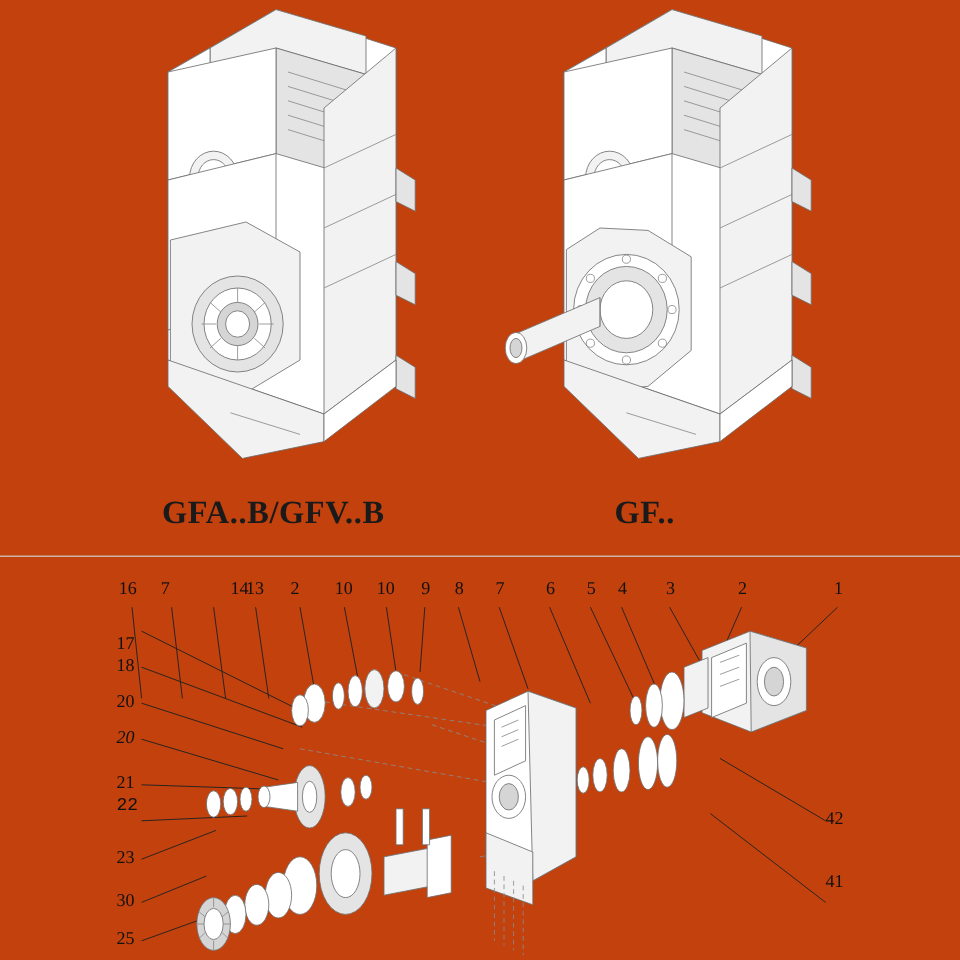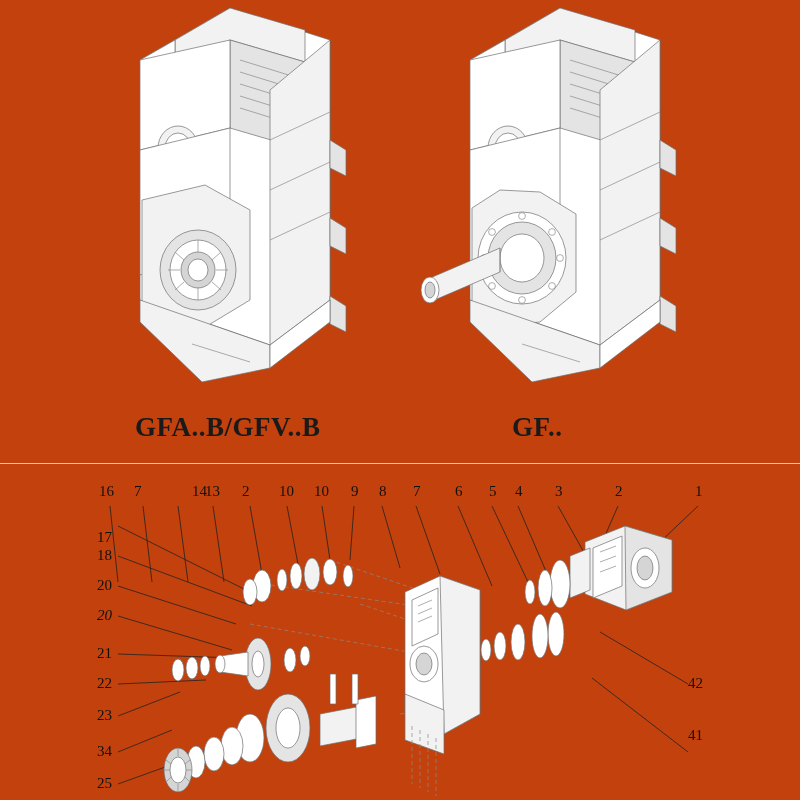--- a/index.html
+++ b/index.html
@@ -359,22 +359,22 @@
     <div class="callout" style="left:515px; top:20px;">4</div>
     <div class="callout" style="left:555px; top:20px;">3</div>
     <div class="callout" style="left:615px; top:20px;">2</div>
     <div class="callout" style="left:695px; top:20px;">1</div>
 
     <div class="callout" style="left:97px; top:54px;margin-top:12px;">17</div>
     <div class="callout" style="left:97px; top:84px;">18</div>
     <div class="callout" style="left:97px; top:114px;">20</div>
     <div class="callout" style="left:97px; top:144px;font-style:italic;">20</div>
     <div class="callout" style="left:97px; top:182px;">21</div>
-    <div class="callout" style="left:97px; top:212px;">22</div>
+    <div class="callout" style="left:97px; top:200px;font-family:Liberation Mono, monospace;">22</div>
     <div class="callout" style="left:97px; top:244px;">23</div>
-    <div class="callout" style="left:97px; top:280px;">34</div>
+    <div class="callout" style="left:97px; top:280px;">30</div>
     <div class="callout" style="left:97px; top:312px;">25</div>
 
     <div class="callout" style="left:688px; top:212px;">42</div>
     <div class="callout" style="left:688px; top:264px;">41</div>
   </div>
 
 </div>
 
 </body></html>

